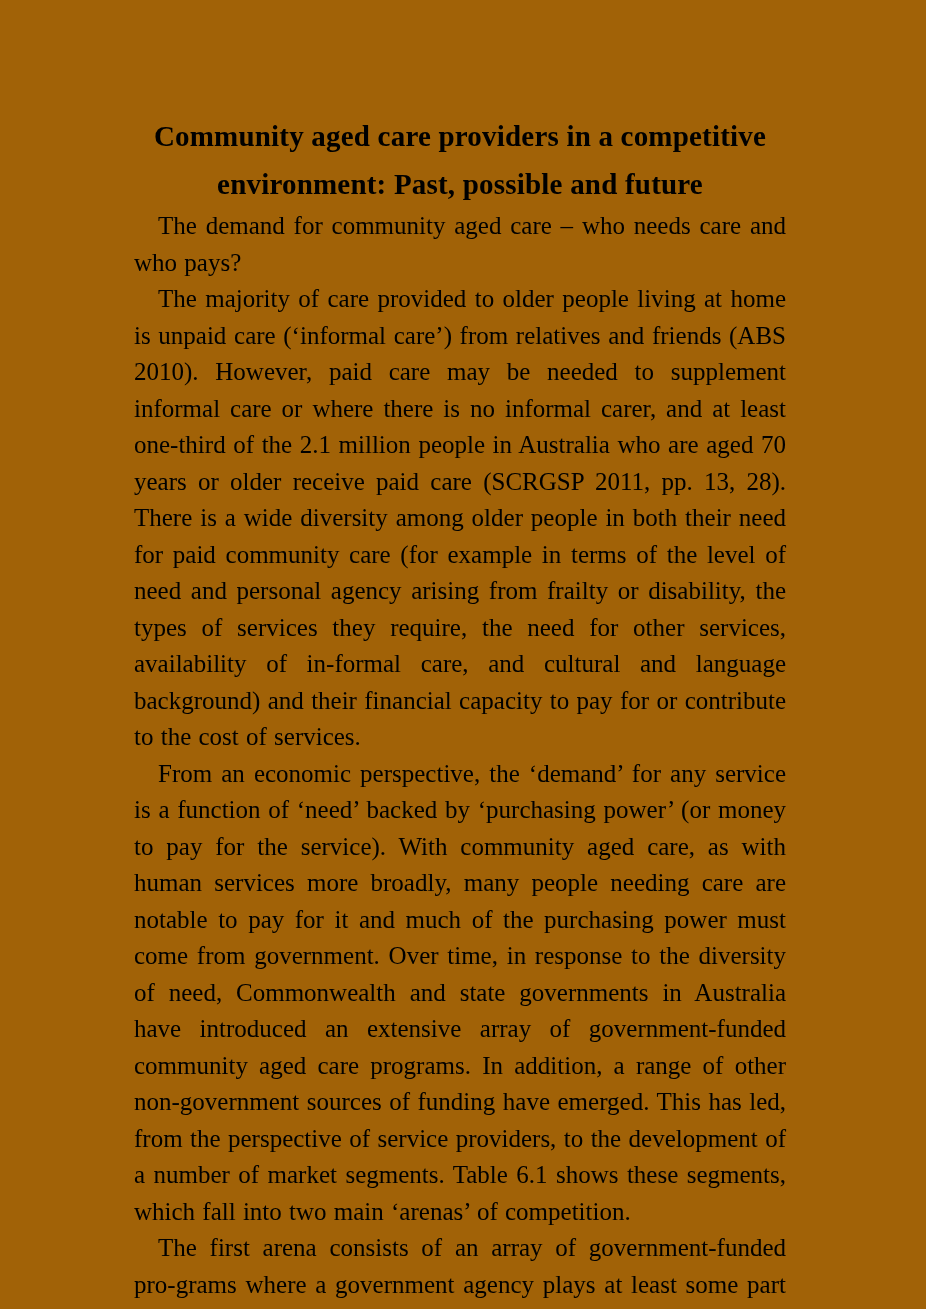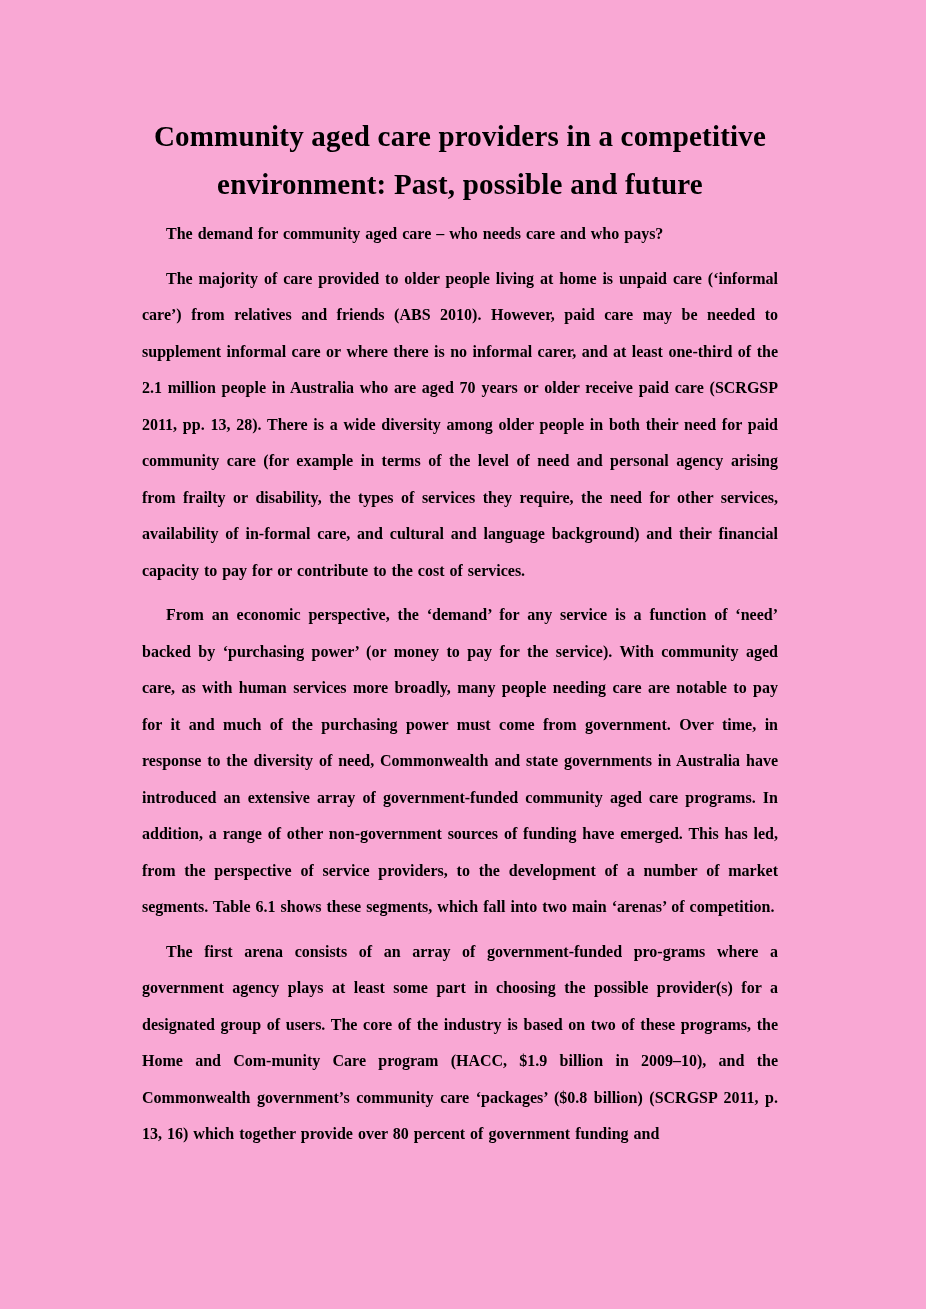--- a/index.html
+++ b/index.html
@@ -5,45 +5,44 @@
   html, body {
     margin: 0;
     padding: 0;
     background: #ffffff;
   }
   .page {
     position: relative;
     width: 926px;
     height: 1309px;
     box-sizing: border-box;
-    background: #f9a8d4;
+    background: #a16207;
     padding: 112px 140px 0 134px;
     font-family: "Liberation Serif", "DejaVu Serif", serif;
     color: #000000;
     overflow: hidden;
   }
   .doc-title {
     margin: 0;
     font-size: 29px;
     font-weight: bold;
     line-height: 48px;
     text-align: center;
     letter-spacing: 0.2px;
   }
   .title-line {
     display: block;
   }
   .doc-body p {
-    margin: 8px;
-    font-size: 16px;
+    margin: 0;
+    font-size: 25px;
     line-height: 36.5px;
     text-align: justify;
     text-indent: 24px;
     word-spacing: 1px;
-    font-weight: bold;
   }
 </style>
 </head>
 <body>
 
 <div class="page">
   <h1 class="doc-title">
     <span class="title-line">Community aged care providers in a competitive</span>
     <span class="title-line">environment: Past, possible and future</span>
   </h1>

